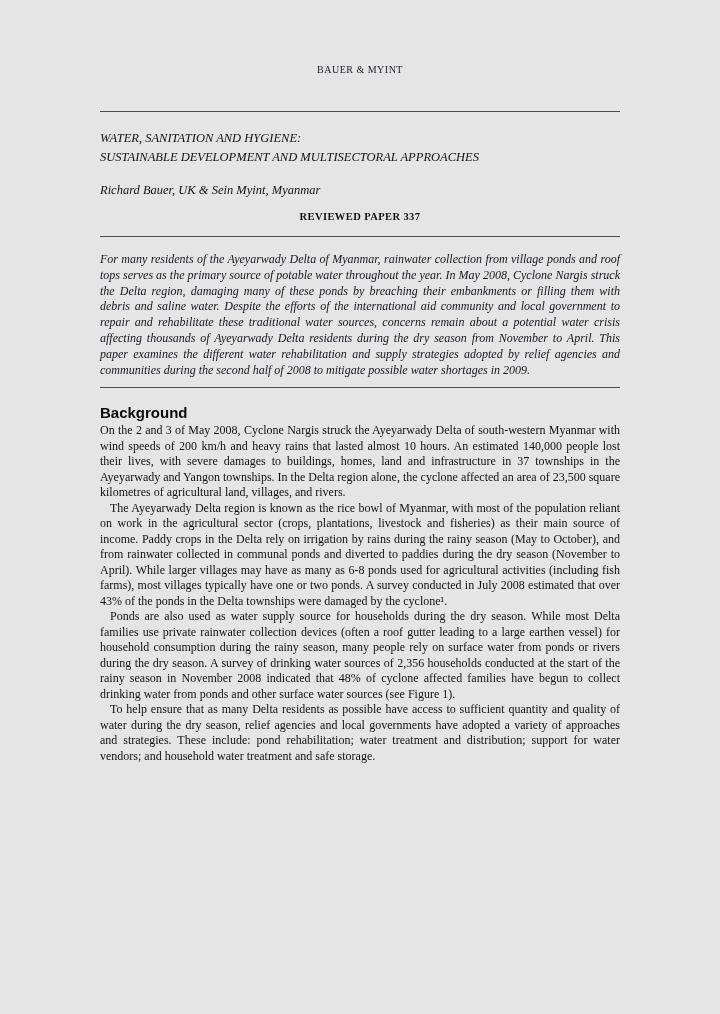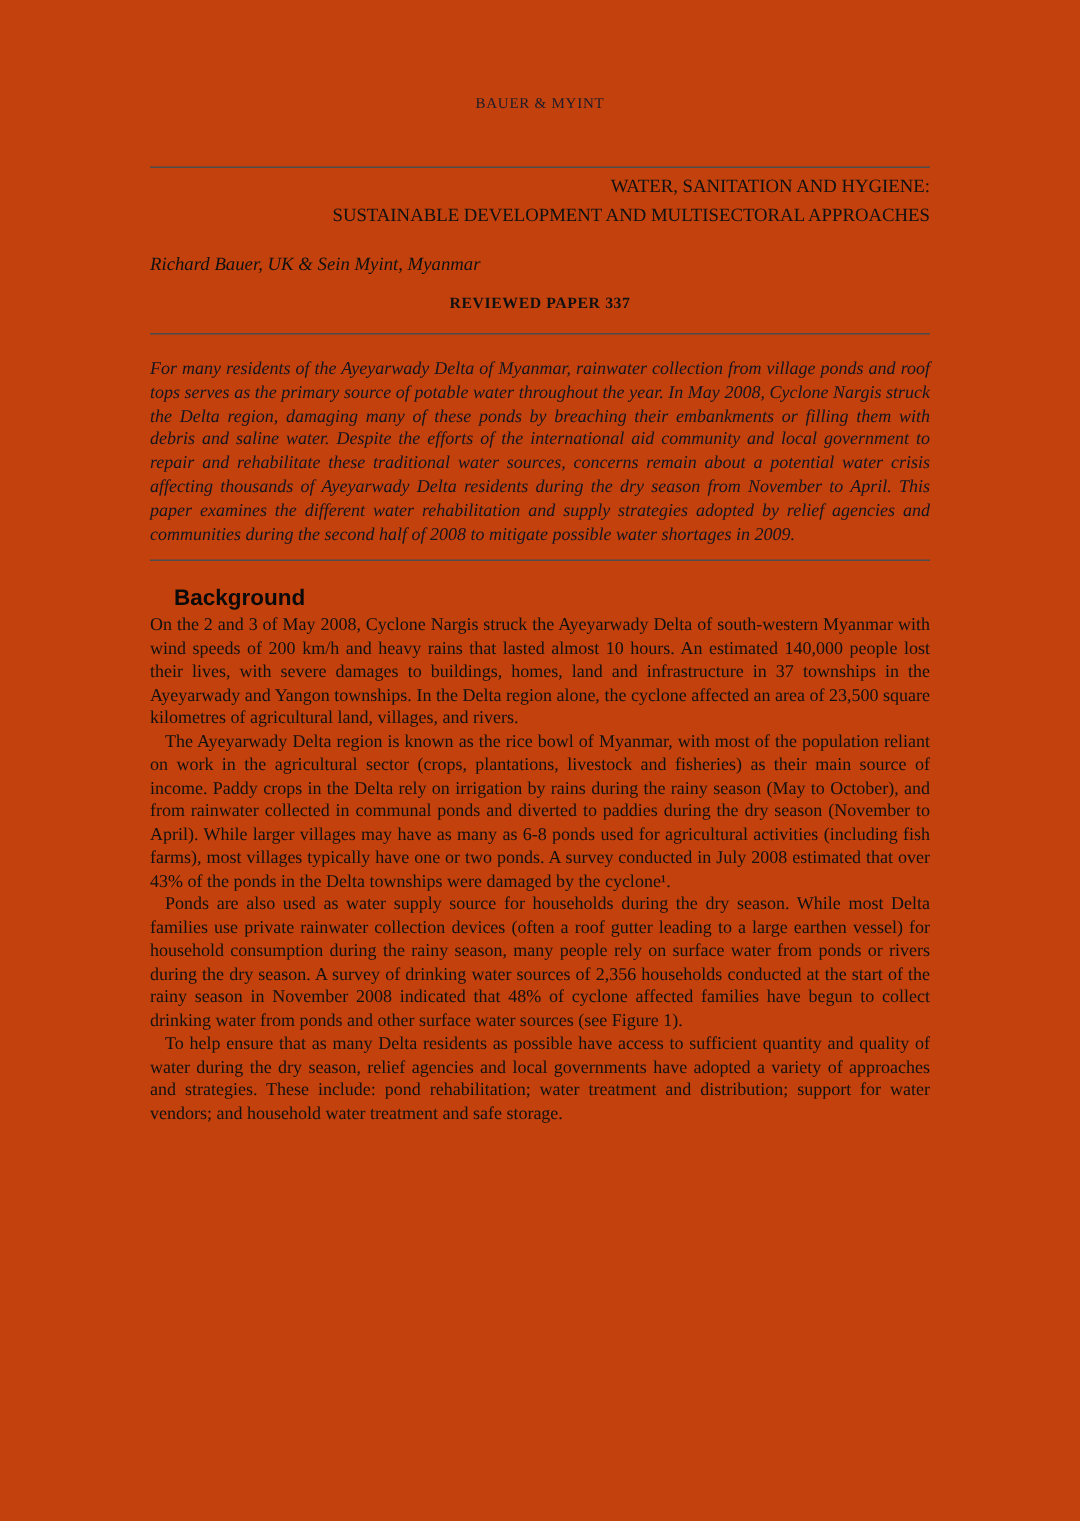--- a/index.html
+++ b/index.html
@@ -4,21 +4,21 @@
 <style>
   html, body {
     margin: 0;
     padding: 0;
     background: #ffffff;
   }
   .page {
     position: relative;
     width: 720px;
     height: 1014px;
-    background: #c2410c;
+    background: #e5e5e5;
     color: #111111;
     font-family: "Liberation Serif", serif;
     overflow: hidden;
   }
   .content {
     position: absolute;
     left: 100px;
     top: 0;
     width: 520px;
   }
@@ -36,24 +36,25 @@
     width: 100%;
   }
   .rule-top { margin-top: 36px; }
   .conference {
     margin-top: 22px;
     text-align: center;
     font-weight: bold;
     font-size: 13.5px;
   }
   .theme {
-    margin-top: 3px;
-    text-align: right;
+    margin-top: 17px;
+    text-align: left;
     font-size: 12.5px;
     line-height: 19px;
+    font-style: italic;
   }
   .title {
     margin: 13px 0 0 0;
     text-align: center;
     font-family: "Liberation Sans", sans-serif;
     font-weight: bold;
     font-size: 19.5px;
     line-height: 24px;
     color: #0a0a0a;
   }
@@ -74,21 +75,21 @@
   .abstract {
     margin: 15px 0 0 0;
     font-style: italic;
     font-size: 12px;
     line-height: 15.8px;
     text-align: justify;
     color: #15151f;
   }
   .rule-abstract-bottom { margin-top: 9px; }
   .section-heading {
-    margin: 16px 0 2px 16px;
+    margin: 16px 0 2px 0;
     font-family: "Liberation Sans", sans-serif;
     font-weight: bold;
     font-size: 15px;
     color: #0a0a0a;
   }
   .body-para {
     margin: 0;
     font-size: 12px;
     line-height: 15.5px;
     text-align: justify;

